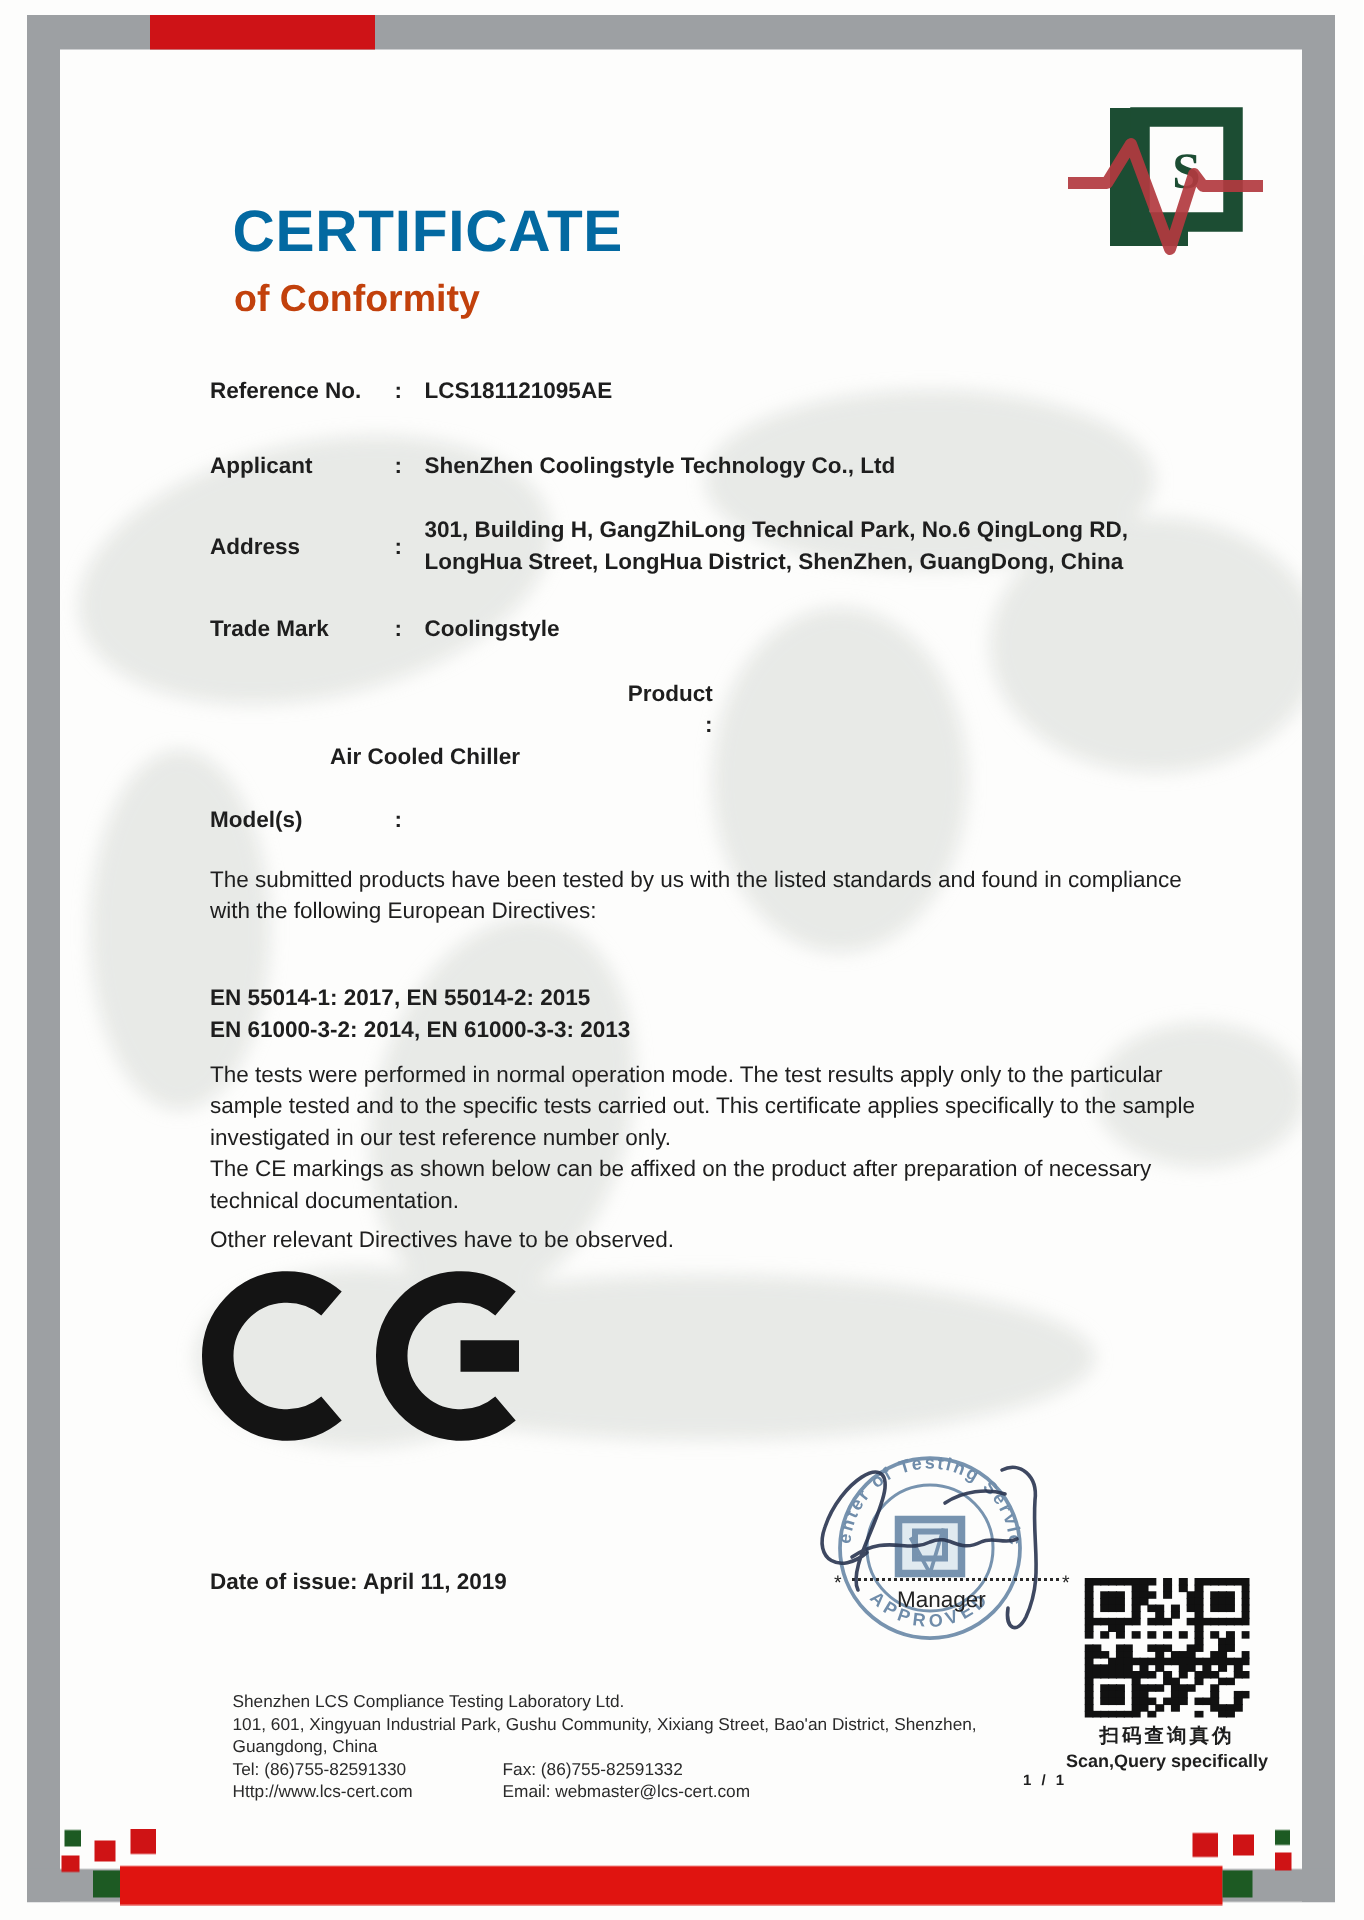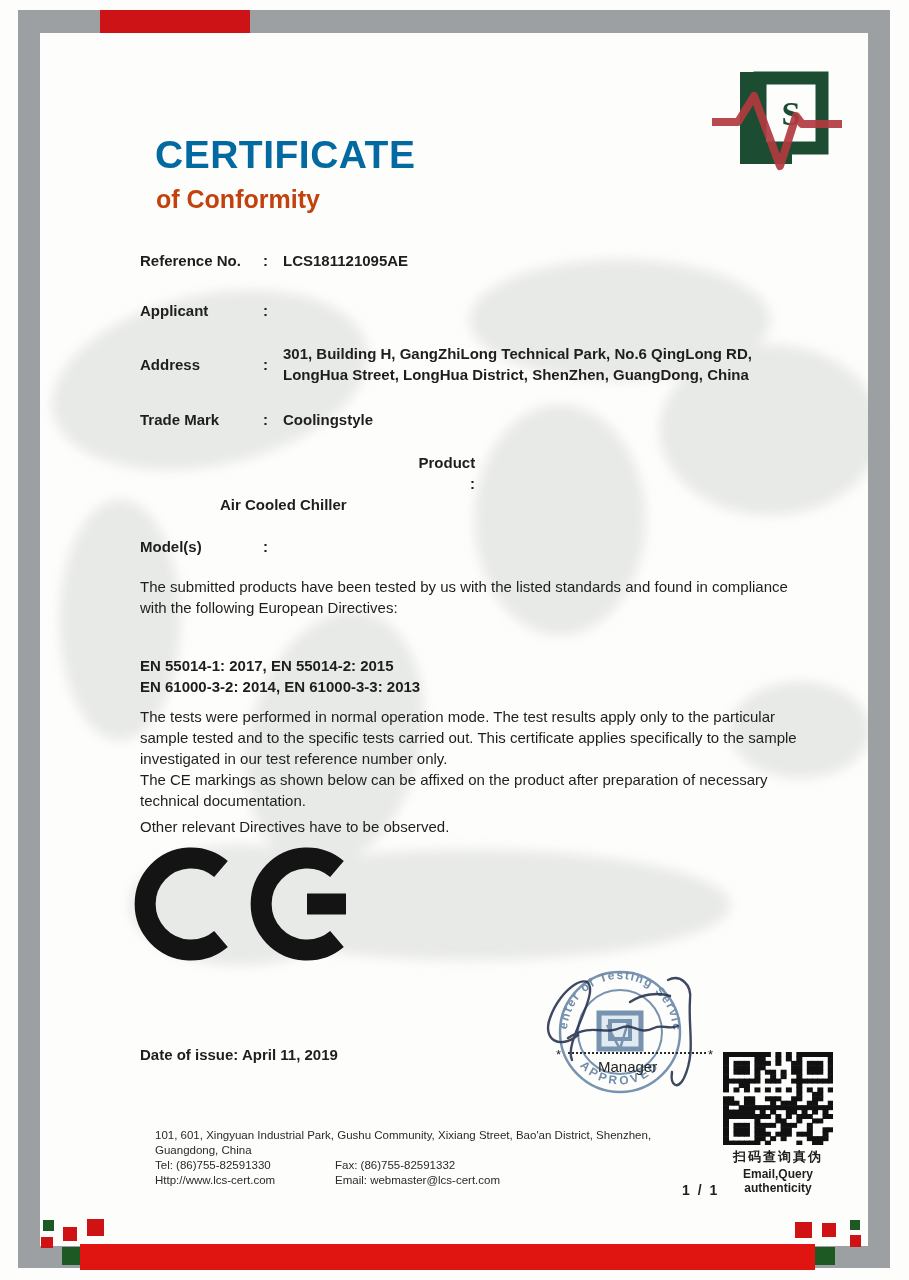--- a/index.html
+++ b/index.html
@@ -50,21 +50,21 @@
   #date-line{position:absolute;left:140px;top:1046px;font-size:15px;font-weight:bold;z-index:2;}
   
   #qr-wrap{position:absolute;left:710px;top:1052px;width:136px;text-align:center;z-index:3;}
   #qr{display:block;margin:0 auto;}
   #qr-cn{font-size:13px;font-weight:bold;margin-top:3px;letter-spacing:2px;}
   #qr-en{font-size:12px;font-weight:bold;margin-top:1px;}
   
   #footer{position:absolute;left:155px;top:1128px;width:560px;font-size:11.5px;line-height:15px;color:#2a2a2a;z-index:2;}
   .fline{display:flex;}
   .fcol1{width:180px;}
-  #page-num{position:absolute;left:682px;top:1182px;font-size:14px;font-weight:bold;letter-spacing:2px;z-index:2;}
+  #page-num{position:absolute;left:682px;top:1182px;font-size:10px;font-weight:bold;letter-spacing:2px;z-index:2;}
 </style>
 </head>
 <body>
 
 <div id="page">
 
   <svg id="watermark" width="909" height="1280">
     <defs>
         <filter id="soft">
           <feGaussianBlur stdDeviation="6"></feGaussianBlur>
@@ -115,20 +115,21 @@
 
   <div id="fields">
     <div class="frow mb1">
       <div class="flabel">Reference No.</div>
       <div class="fcolon">:</div>
       <div class="fvalue">LCS181121095AE</div>
     </div>
     <div class="frow mb2">
       <div class="flabel">Applicant</div>
       <div class="fcolon">:</div>
+      <div class="fvalue">ShenZhen Coolingstyle Technology Co., Ltd</div>
     </div>
     <div class="frow mb3">
       <div class="flabel">Address</div>
       <div class="fcolon">:</div>
       <div class="fvalue">301, Building H, GangZhiLong Technical Park, No.6 QingLong RD, LongHua Street, LongHua District, ShenZhen, GuangDong, China</div>
     </div>
     <div class="frow mb4">
       <div class="flabel">Trade Mark</div>
       <div class="fcolon">:</div>
       <div class="fvalue">Coolingstyle</div>
@@ -436,24 +437,25 @@
         <rect x="15.71" y="88.57" width="6" height="5" fill="#111"></rect>
         <rect x="20.95" y="88.57" width="6" height="5" fill="#111"></rect>
         <rect x="26.19" y="88.57" width="6" height="5" fill="#111"></rect>
         <rect x="31.43" y="88.57" width="6" height="5" fill="#111"></rect>
         <rect x="41.90" y="88.57" width="6" height="5" fill="#111"></rect>
         <rect x="73.33" y="88.57" width="6" height="5" fill="#111"></rect>
         <rect x="89.05" y="88.57" width="6" height="5" fill="#111"></rect>
         <rect x="94.29" y="88.57" width="6" height="5" fill="#111"></rect>
       </svg>
     <div id="qr-cn">扫码查询真伪</div>
-    <div id="qr-en">Email,Query authenticity</div>
+    <div id="qr-en">Scan,Query specifically</div>
   </div>
 
   <div id="footer">
+    <div>Shenzhen LCS Compliance Testing Laboratory Ltd.</div>
     <div>101, 601, Xingyuan Industrial Park, Gushu Community, Xixiang Street, Bao'an District, Shenzhen,</div>
     <div>Guangdong, China</div>
     <div class="fline">
       <div class="fcol1">Tel: (86)755-82591330</div>
       <div>Fax: (86)755-82591332</div>
     </div>
     <div class="fline">
       <div class="fcol1">Http://www.lcs-cert.com</div>
       <div>Email: webmaster@lcs-cert.com</div>
     </div>

